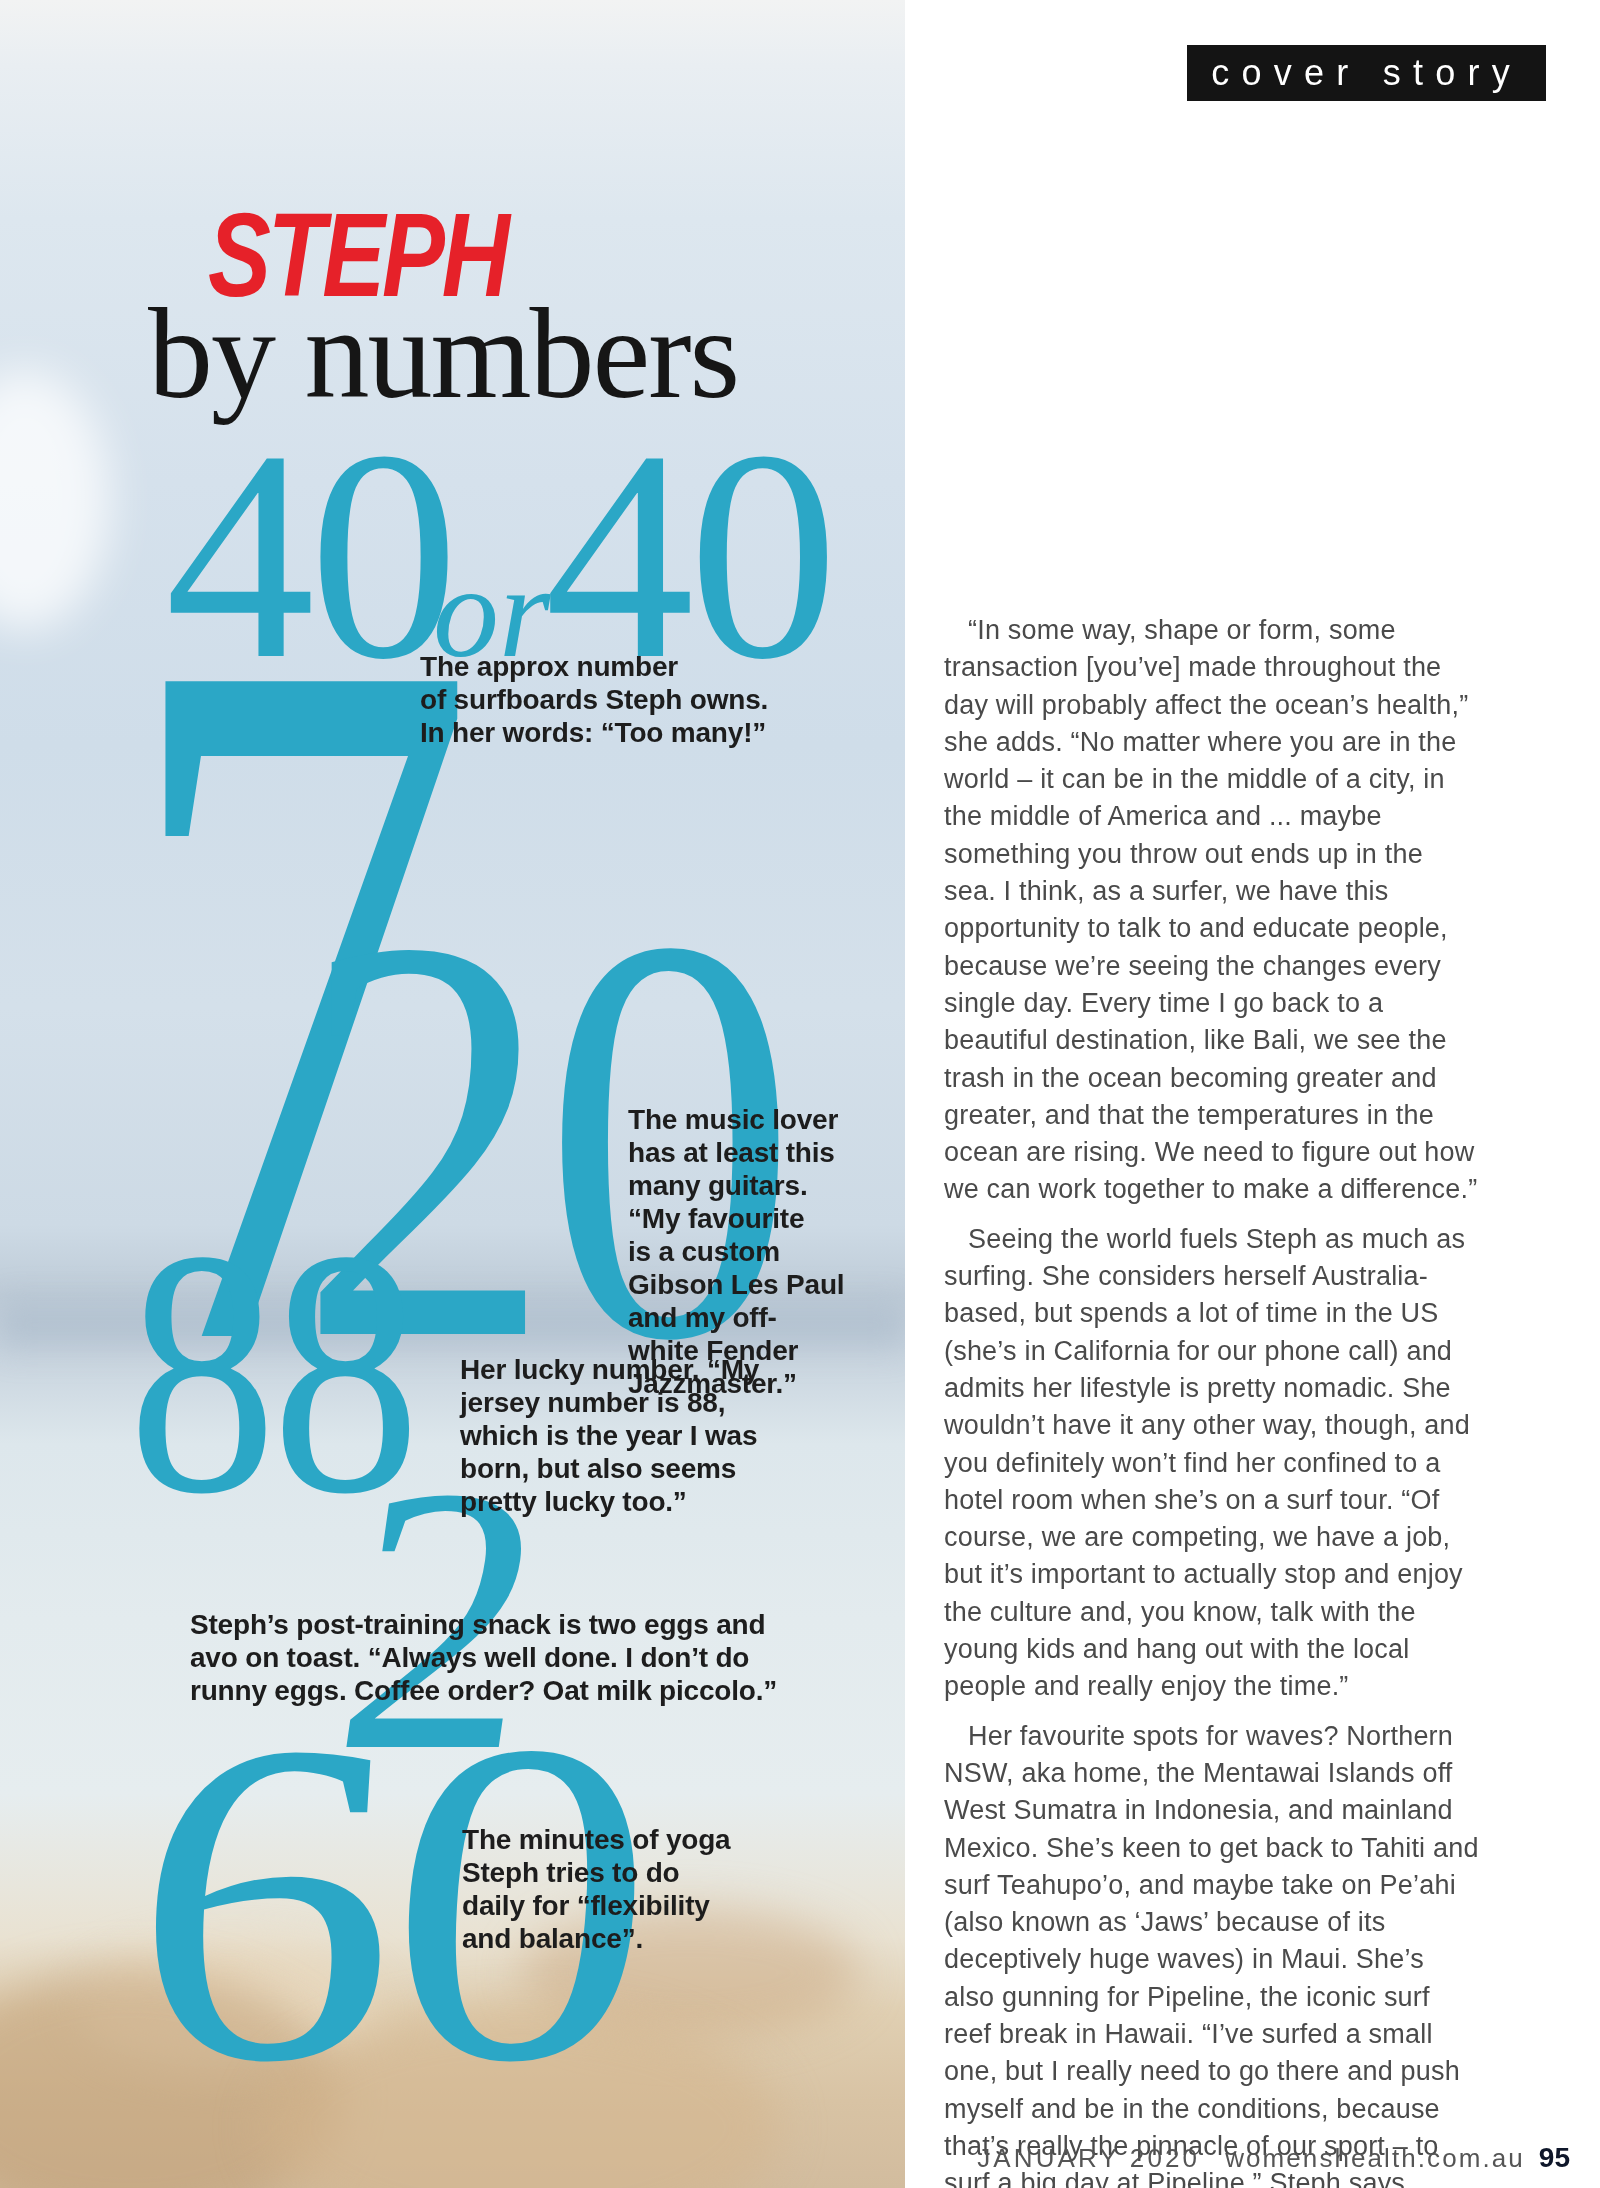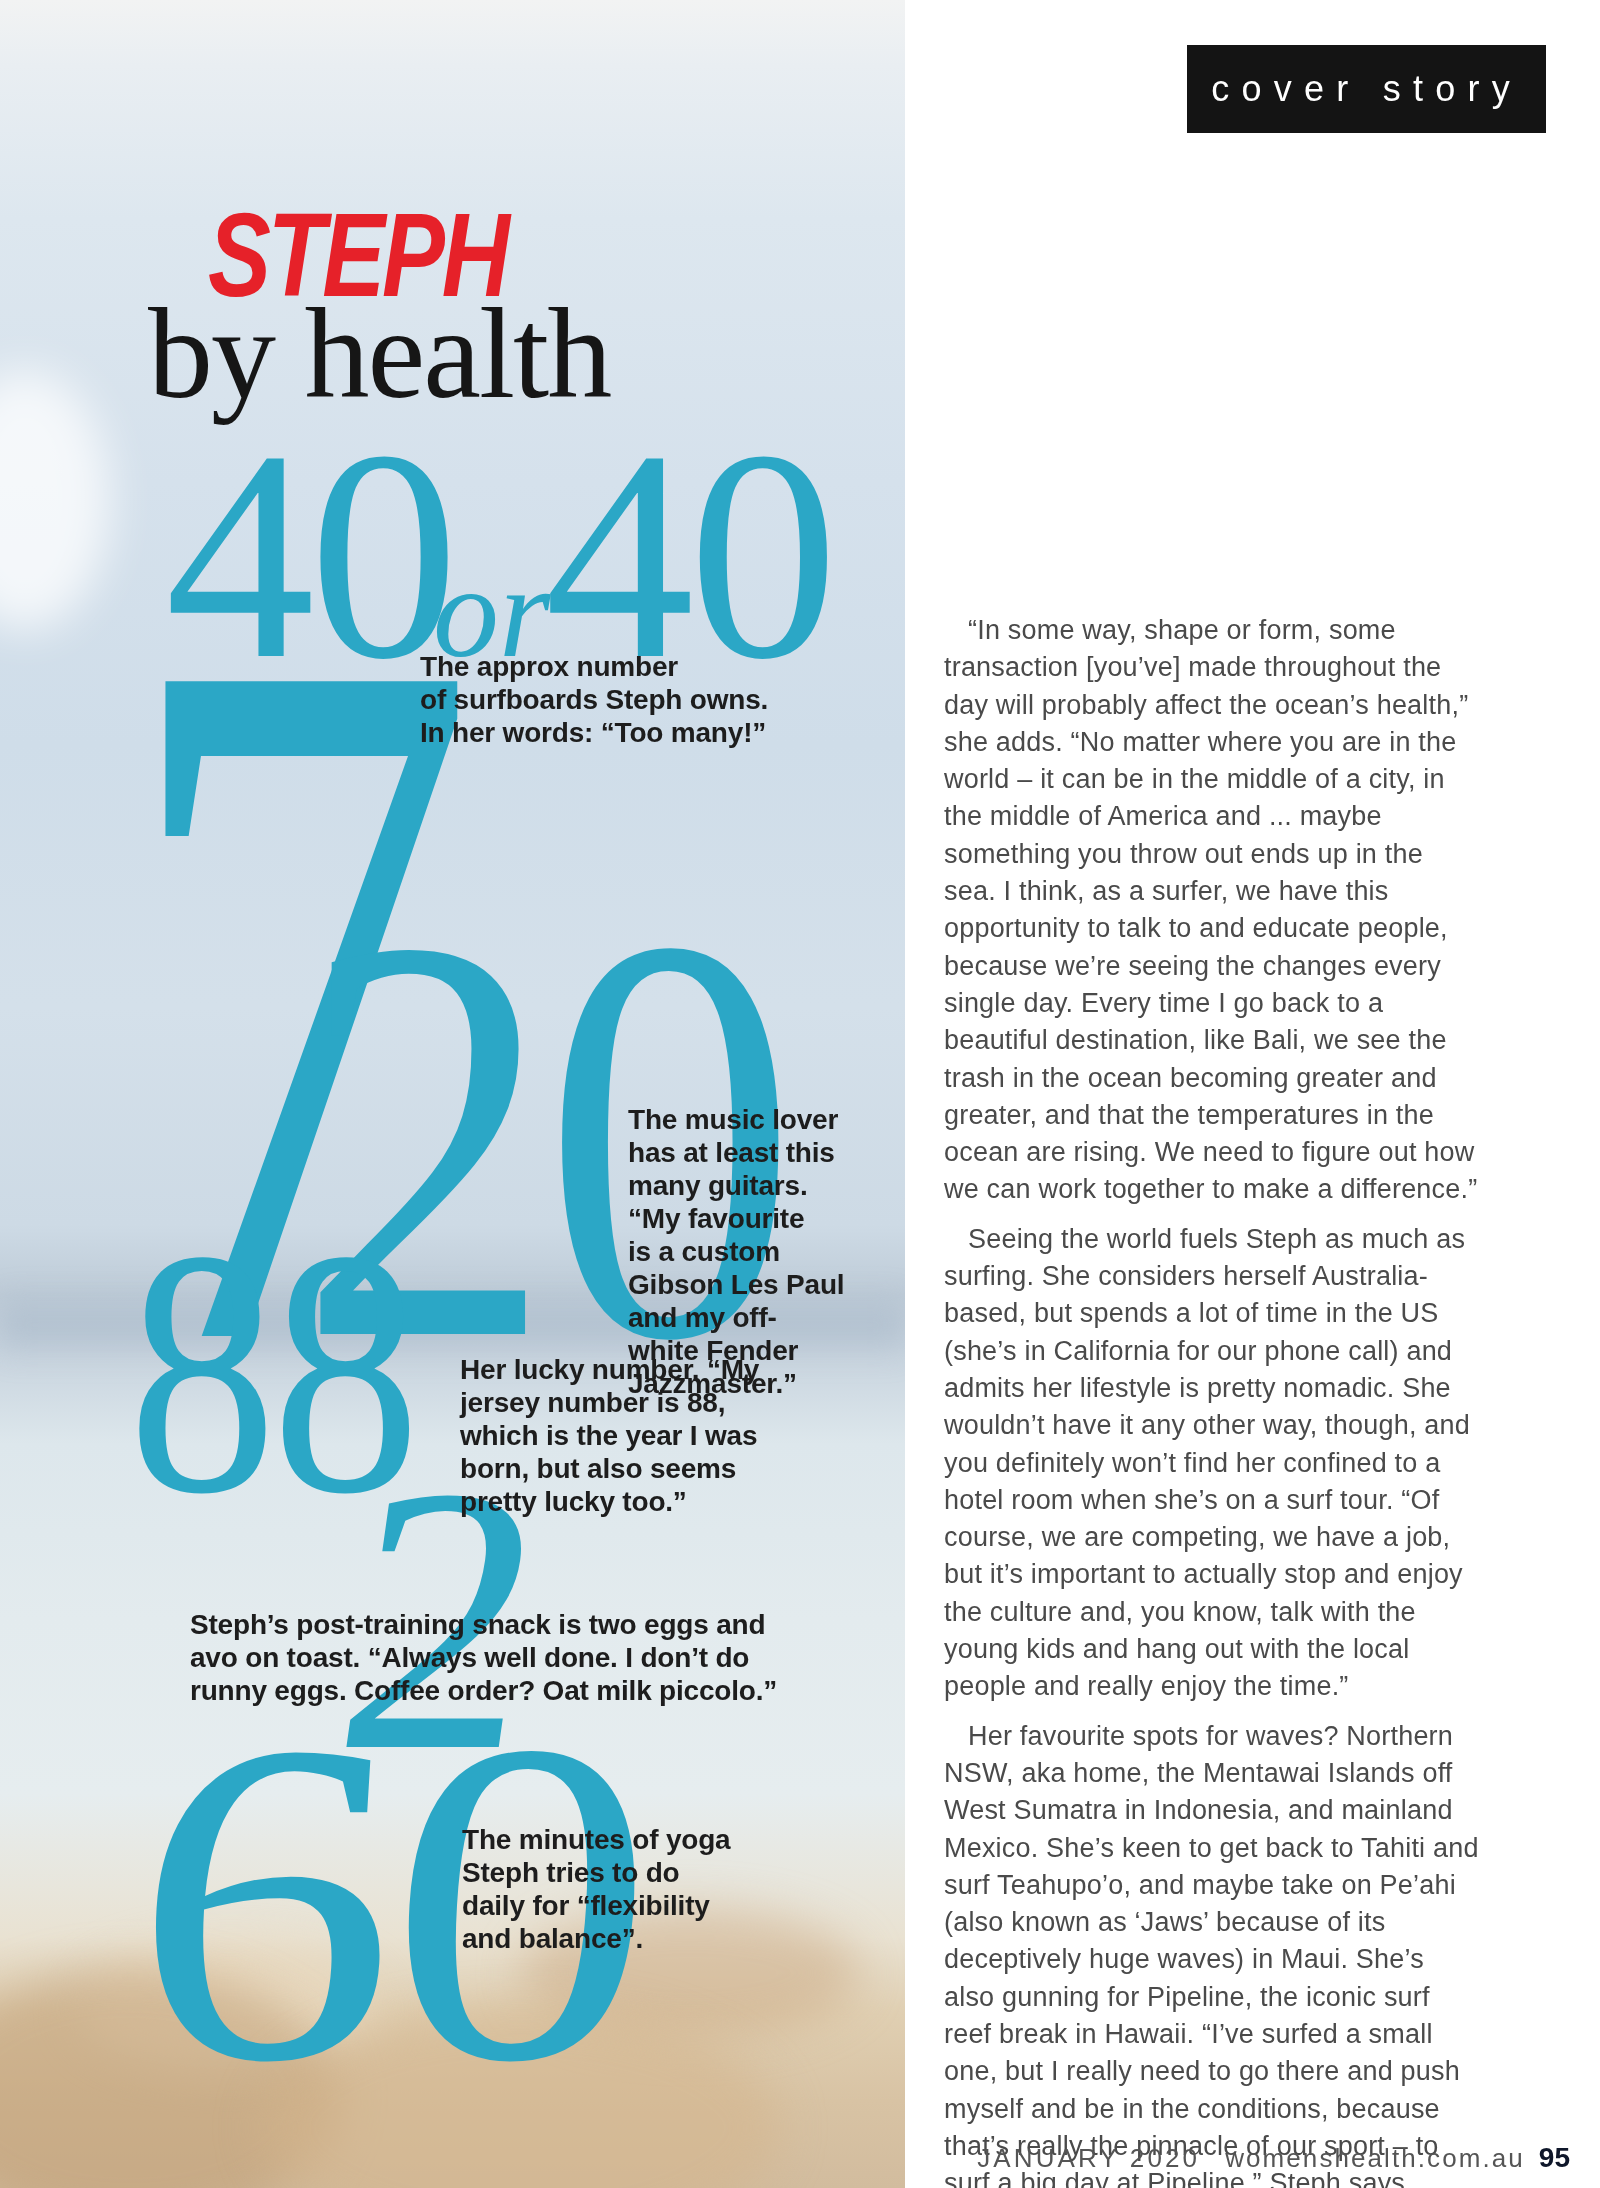--- a/index.html
+++ b/index.html
@@ -30,21 +30,21 @@
   .blob.b1{left:-60px;top:370px;width:170px;height:260px;background:rgba(255,255,255,.75);}
   .blob.b2{left:-80px;bottom:-40px;width:420px;height:260px;background:rgba(186,148,104,.45);}
   .blob.b3{left:260px;bottom:-60px;width:520px;height:240px;background:rgba(212,180,140,.55);}
   .blob.b4{left:80px;bottom:120px;width:300px;height:120px;background:rgba(233,216,190,.8);}
   .blob.b5{left:520px;bottom:150px;width:340px;height:130px;background:rgba(203,170,132,.5);}
   .horizon{position:absolute;left:0;top:1290px;width:100%;height:70px;filter:blur(14px);
     background:linear-gradient(to bottom,rgba(167,183,199,.0),rgba(160,178,196,.55),rgba(167,183,199,0));}
 
   
   .cover-tag{position:absolute;top:45px;right:54px;height:56px;line-height:56px;
-    background:#141414;color:#fff;padding:16px 24px;font-size:36px;font-weight:400;
+    background:#141414;color:#fff;padding:0 24px;font-size:36px;font-weight:400;
     letter-spacing:.34em;}
 
   
   .title-red{position:absolute;left:208px;top:212px;height:86px;line-height:86px;
     margin:0;font-size:118px;font-weight:bold;font-style:italic;color:var(--red);
     letter-spacing:-4px;transform:scaleX(.8);transform-origin:left bottom;white-space:nowrap;}
   .title-serif{position:absolute;left:148px;top:303px;height:100px;line-height:100px;
     margin:0;font-family:"Liberation Serif",serif;font-weight:400;font-size:130px;
     color:#161616;letter-spacing:-2px;white-space:nowrap;}
 
@@ -91,21 +91,21 @@
     <div class="horizon"></div>
     <div class="blob b4"></div>
     <div class="blob b5"></div>
     <div class="blob b2"></div>
     <div class="blob b3"></div>
   </div>
 
   <div class="cover-tag">cover story</div>
 
   <h1 class="title-red">STEPH</h1>
-  <h2 class="title-serif">by health</h2>
+  <h2 class="title-serif">by numbers</h2>
 
   <div class="num num-4050"><span>40</span><span class="or">or</span><span>40</span></div>
   <p class="cap cap-4050">The approx number
 of surfboards Steph owns.
 In her words: “Too many!”</p>
 
   <div class="num num-7">7</div>
 
   <div class="num num-20">20</div>
   <p class="cap cap-20">The music lover

